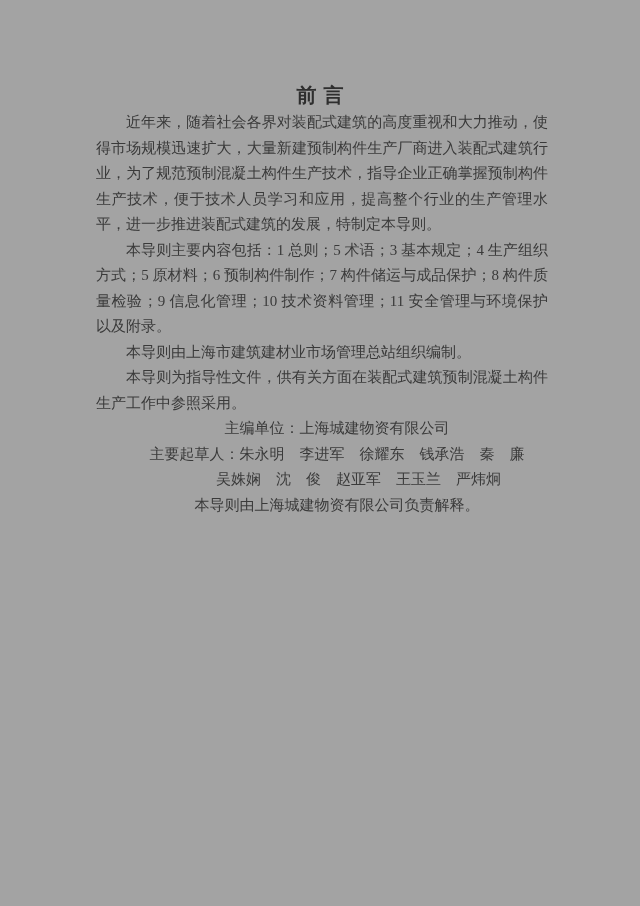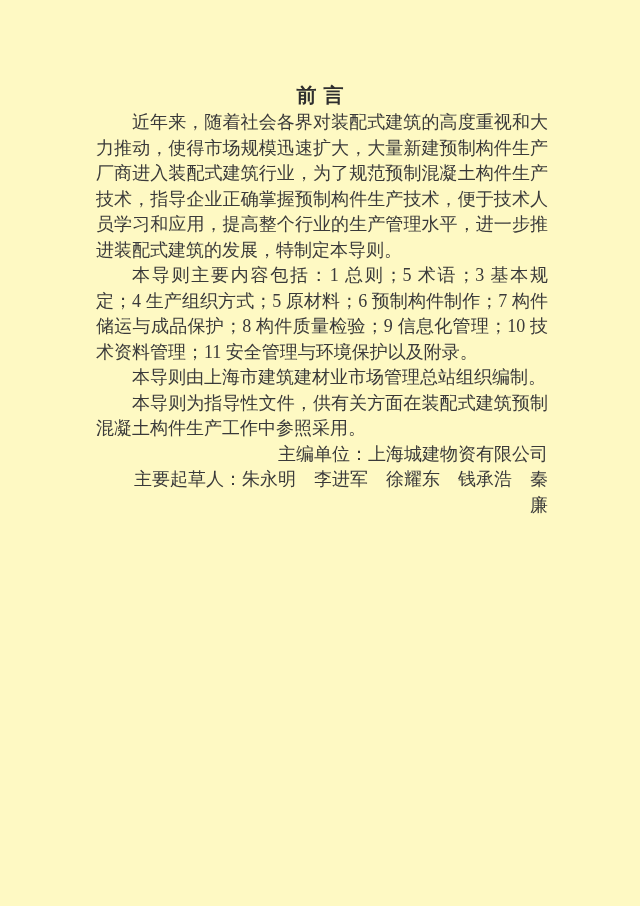--- a/index.html
+++ b/index.html
@@ -1,20 +1,20 @@
 <!DOCTYPE html>
 <html><head>
 <meta charset="utf-8">
 <style>
   html, body { margin: 0; padding: 0; }
   .page {
     position: relative;
     width: 640px;
     height: 906px;
-    background: #fef9c3;
+    background: #a3a3a3;
     font-family: "Liberation Serif", "DejaVu Serif", serif;
     color: #3a3a3a;
     overflow: hidden;
   }
   .doc-title {
     position: absolute;
     top: 82px;
     left: 0;
     width: 100%;
     box-sizing: border-box;
@@ -23,30 +23,30 @@
     font-weight: bold;
     letter-spacing: 7px;
     padding-left: 7px;
     color: #2e2e2e;
   }
   .content {
     position: absolute;
     top: 110px;
     left: 96px;
     width: 452px;
-    font-size: 18px;
+    font-size: 15px;
     line-height: 25.5px;
     text-align: justify;
   }
   .content p {
     margin: 0;
     text-indent: 2em;
   }
   .content p.credit-line {
-    text-align: right;
+    text-align: center;
   }
   .content p.names-continuation {
     text-indent: 8em;
     text-align: left;
   }
 </style>
 </head>
 <body>
 
 <div class="page">
@@ -66,17 +66,19 @@
 
     <p class="credit-line">
       <span>主编单位：</span><span>上海城建物资有限公司</span>
     </p>
 
 
     <p class="credit-line">
       <span>主要起草人：</span><span>朱永明　李进军　徐耀东　钱承浩　秦　廉</span>
     </p>
 
+    <p class="names-continuation">吴姝娴　沈　俊　赵亚军　王玉兰　严炜炯</p>
 
 
+    <p class="credit-line">本导则由上海城建物资有限公司负责解释。</p>
 
   </div>
 </div>
 
 </body></html>

